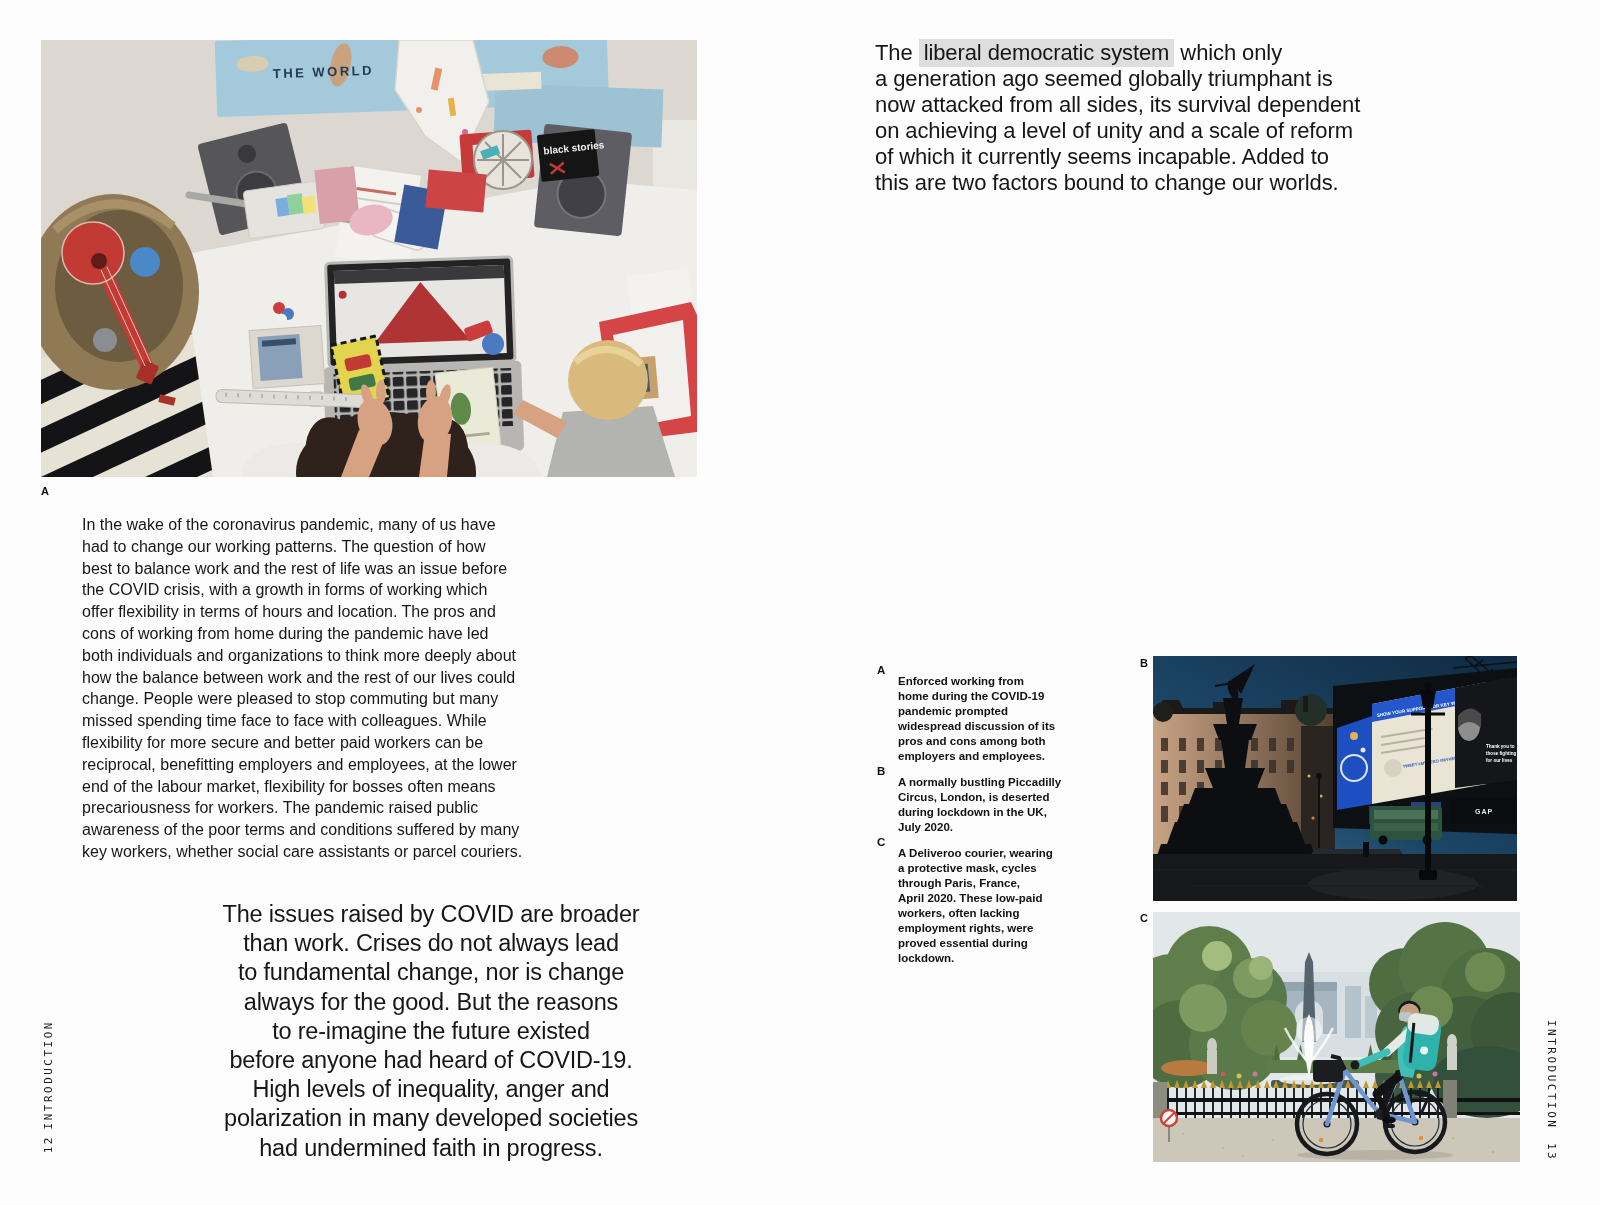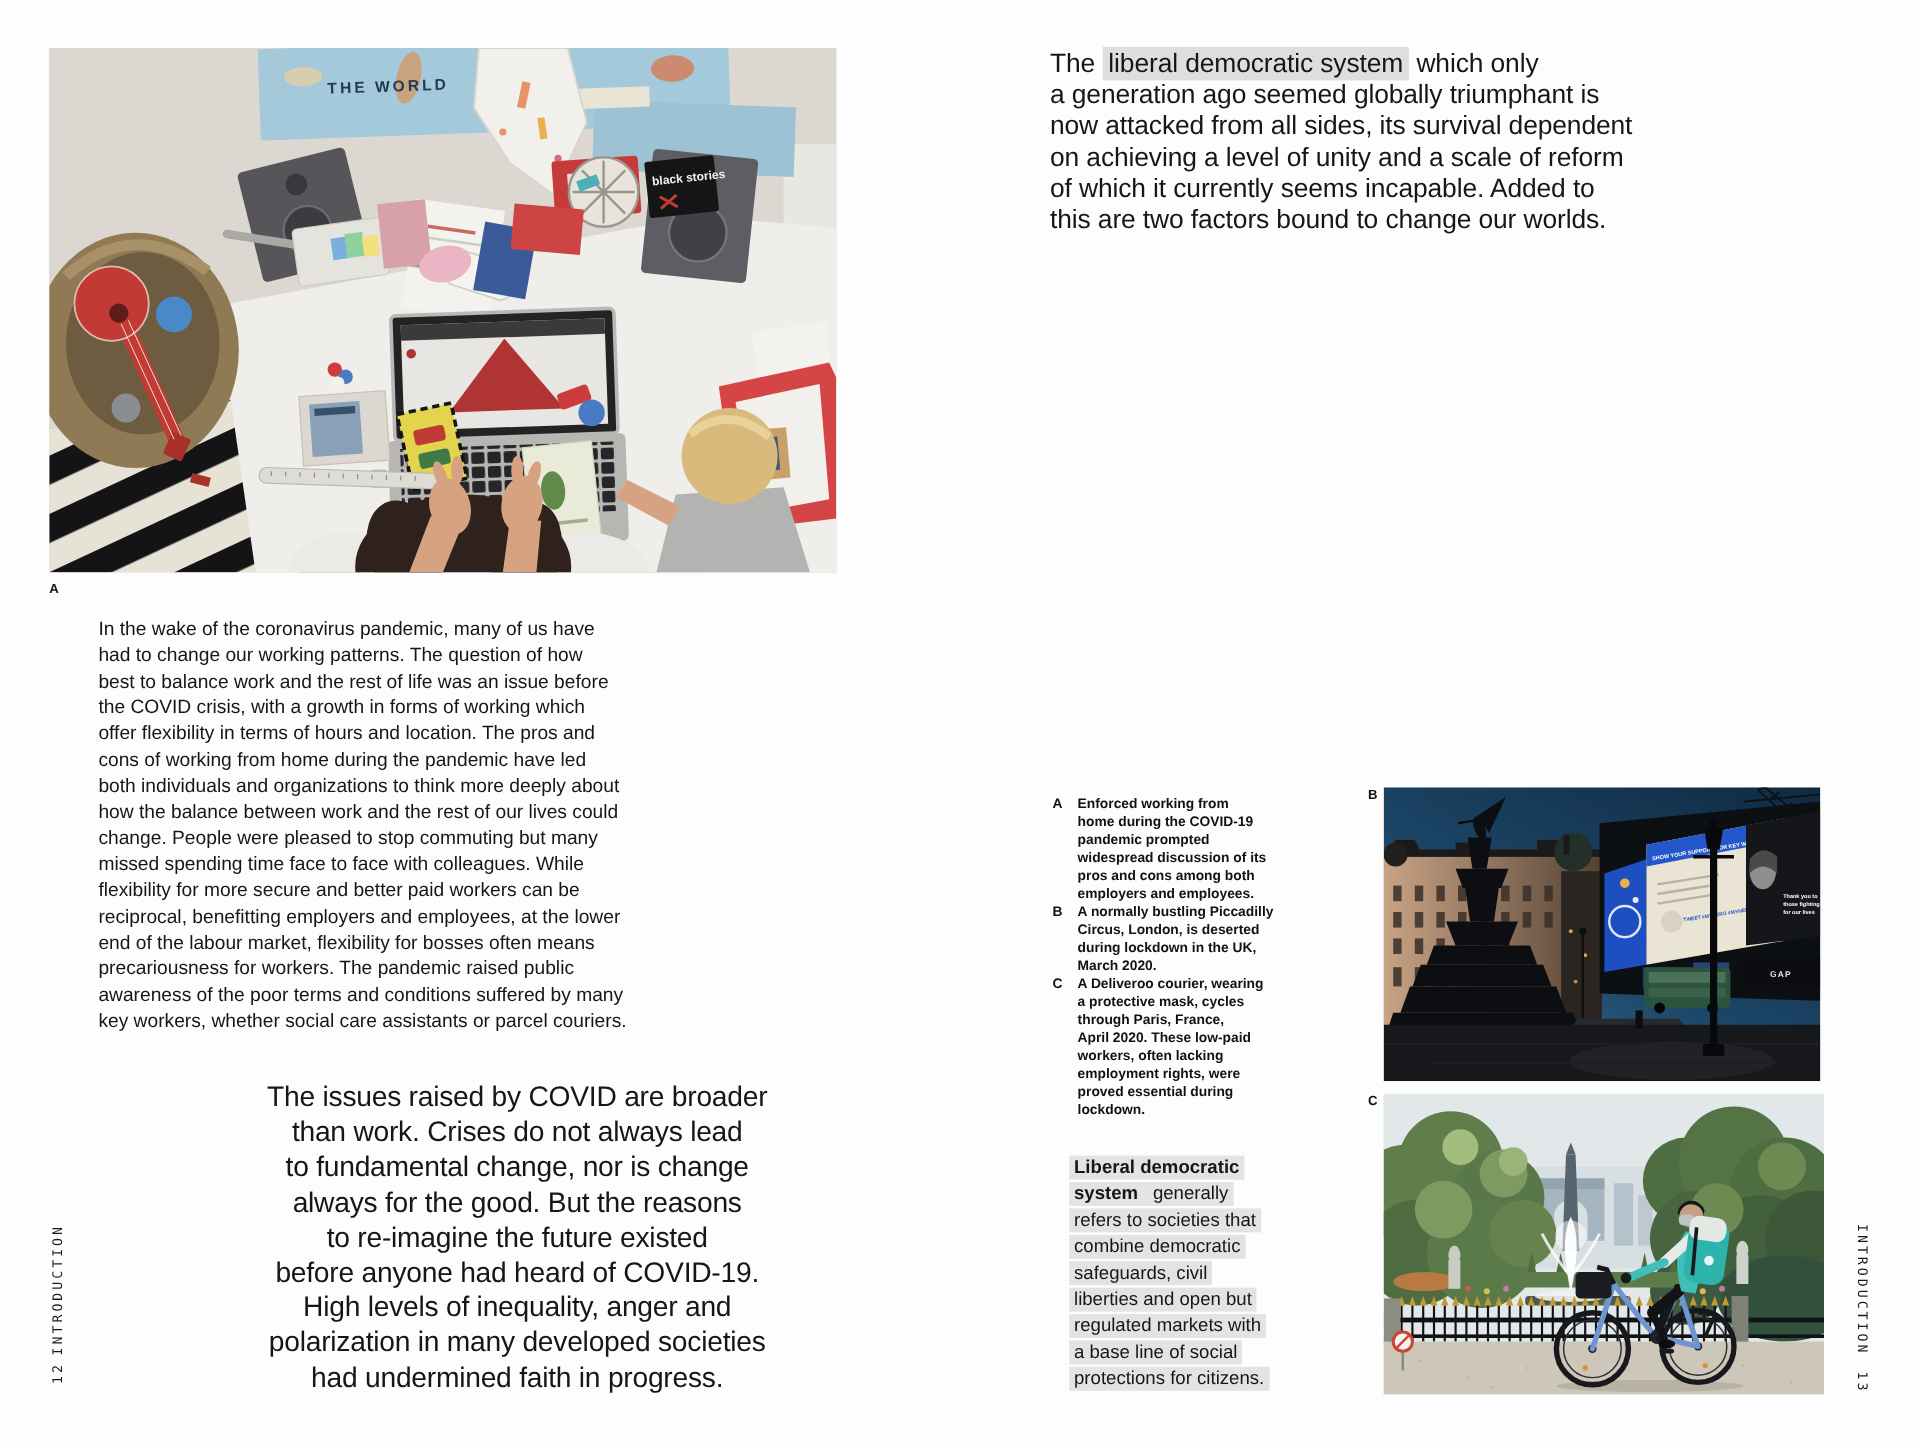--- a/index.html
+++ b/index.html
@@ -31,21 +31,21 @@
            font-size:22px; line-height:26px; letter-spacing:-0.1px; }
   .intro .hl { background:#dedede; padding:1px 5px 2px 5px; }
 
   .headline { position:absolute; left:875px; top:249px; width:660px;
               font-size:40px; line-height:47px; font-weight:400; letter-spacing:-0.4px; }
 
   .captions { position:absolute; left:877px; top:663px; width:215px;
               font-size:11.5px; line-height:15px; font-weight:700; color:#111; }
   .cap-row { display:flex; align-items:flex-start; }
   .cap-letter { width:21px; flex:none; }
-  .cap-text { white-space:pre-line; }
+  .cap-text { white-space:pre-line;margin-top:11px; }
 
   .glossary { position:absolute; left:891px; top:962px; width:185px;
               font-size:15.5px; line-height:22px; }
   .glossary .ghl { background:#e3e3e3; padding:1.5px 4px;
                    -webkit-box-decoration-break:clone; box-decoration-break:clone; }
   .glossary .term { font-weight:700; }
 
   .vert { position:absolute; font-family:"DejaVu Sans Mono", monospace;
           font-size:11px; letter-spacing:2.5px; color:#1a1a1a; }
   .vert-left-label { left:42px; top:1020px; writing-mode:vertical-rl; transform:rotate(180deg); }
@@ -285,21 +285,21 @@
 pandemic prompted
 widespread discussion of its
 pros and cons among both
 employers and employees.</span>
     </div>
     <div class="cap-row">
       <span class="cap-letter">B</span>
       <span class="cap-text">A normally bustling Piccadilly
 Circus, London, is deserted
 during lockdown in the UK,
-March 2020.</span>
+July 2020.</span>
     </div>
     <div class="cap-row">
       <span class="cap-letter">C</span>
       <span class="cap-text">A Deliveroo courier, wearing
 a protective mask, cycles
 through Paris, France,
 April 2020. These low-paid
 workers, often lacking
 employment rights, were
 proved essential during
@@ -617,26 +617,17 @@
           <rect x="252" y="106" width="34" height="52" rx="10" fill="#2db3ab"></rect>
           <rect x="252" y="102" width="31" height="20" rx="8" fill="#e2e8e4"></rect>
           <path d="M258,112 L260,152" stroke="#16181c" stroke-width="3"></path>
           <circle cx="272" cy="138" r="4" fill="#e8f4f2"></circle>
         </g>
       </g>
     </svg>
   </figure>
   <div class="marker marker-c">C</div>
 
-  <p class="glossary preline"><span class="ghl term">Liberal democratic
-system</span><span class="ghl"> generally
-refers to societies that
-combine democratic
-safeguards, civil
-liberties and open but
-regulated markets with
-a base line of social
-protections for citizens.</span></p>
 
   <div class="vert vert-right-label">INTRODUCTION</div>
   <div class="vert vert-right-num">13</div>
 
 </div>
 
 </body></html>

